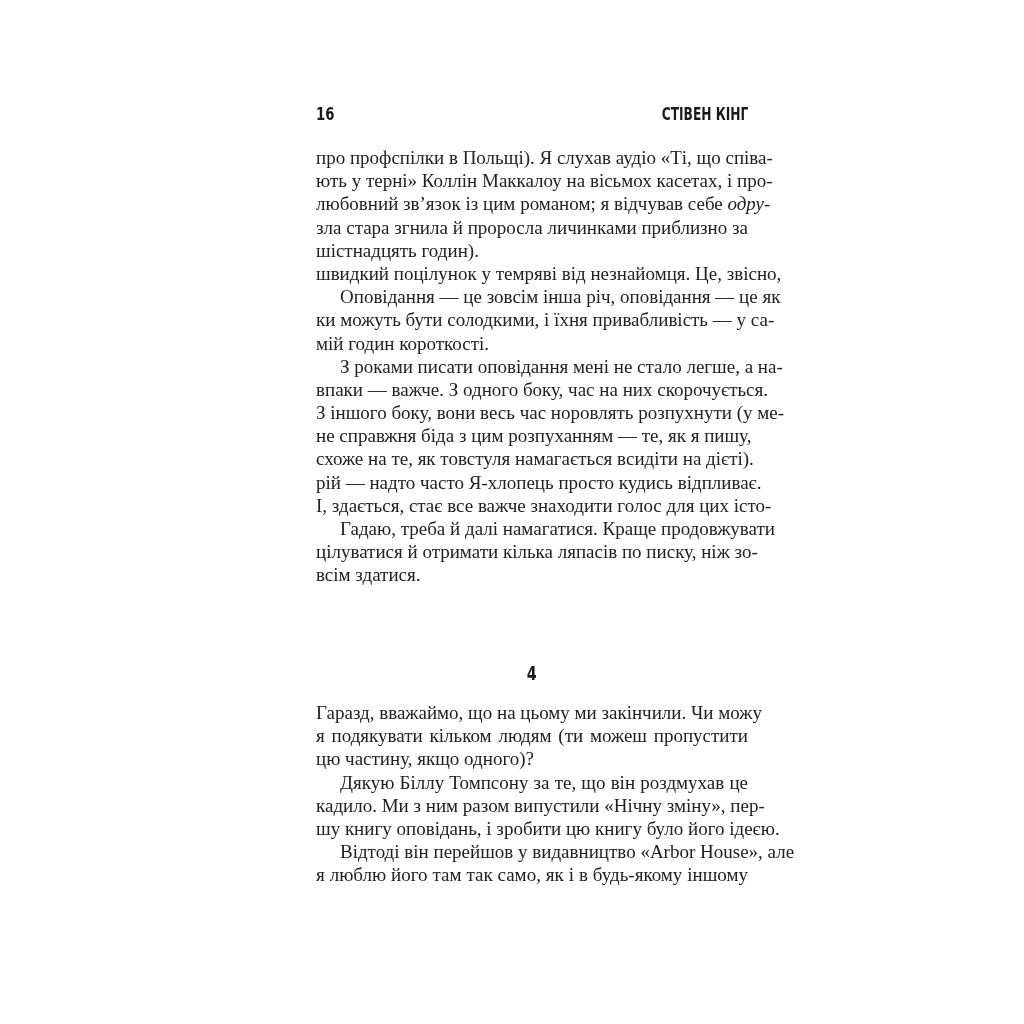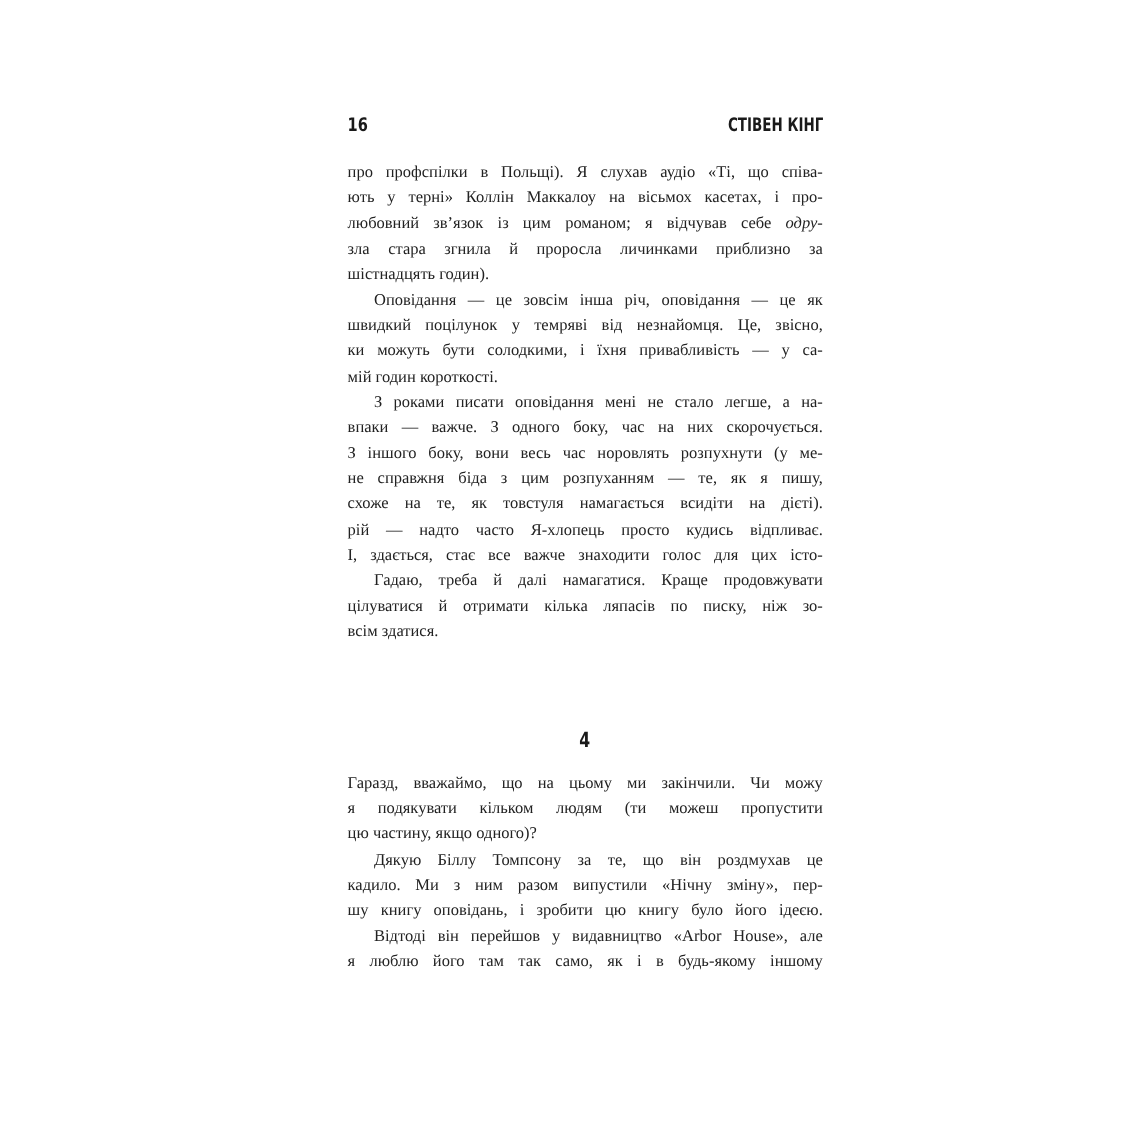--- a/index.html
+++ b/index.html
@@ -24,21 +24,21 @@
   .author {
     position: absolute; right: 0; top: 0;
     font-family: "DejaVu Sans", sans-serif; font-weight: bold;
     font-size: 17px; transform: scaleX(0.72); transform-origin: right center;
     color: #1a1a1a; white-space: nowrap;
   }
   .text {
     position: absolute; left: 316px; width: 432px;
   }
   .line {
-    height: 23.2px; line-height: 23.2px; font-size: 15px;
+    height: 23.2px; line-height: 23.2px; font-size: 19px;
     text-align: justify; text-align-last: justify; white-space: nowrap;
     display: block; overflow: visible;
   }
   .line.last { text-align-last: left; }
   .line.indent { text-indent: 24px; }
   em { font-style: italic; }
   .section-number {
     position: absolute; left: 316px; width: 432px; top: 662px;
     text-align: center;
     font-family: "DejaVu Sans", sans-serif; font-weight: bold; font-size: 19px;
@@ -54,22 +54,22 @@
     <div class="page-number">16</div>
     <div class="author">СТІВЕН КІНГ</div>
   </div>
 
   <div class="text" id="section-a" style="top:146px;">
       <div class="line">про профспілки в Польщі). Я слухав аудіо «Ті, що співа-</div>
       <div class="line">ють у терні» Коллін Маккалоу на вісьмох касетах, і про-</div>
       <div class="line"><span>любовний зв’язок із цим романом; я відчував себе </span><em>одру-</em></div>
       <div class="line">зла стара згнила й проросла личинками приблизно за</div>
       <div class="line last">шістнадцять годин).</div>
+      <div class="line">швидкий поцілунок у темряві від незнайомця. Це, звісно,</div>
       <div class="line indent">Оповідання — це зовсім інша річ, оповідання — це як</div>
-      <div class="line">швидкий поцілунок у темряві від незнайомця. Це, звісно,</div>
       <div class="line">ки можуть бути солодкими, і їхня привабливість — у са-</div>
       <div class="line last">мій годин короткості.</div>
       <div class="line indent">З роками писати оповідання мені не стало легше, а на-</div>
       <div class="line">впаки — важче. З одного боку, час на них скорочується.</div>
       <div class="line">З іншого боку, вони весь час норовлять розпухнути (у ме-</div>
       <div class="line">не справжня біда з цим розпуханням — те, як я пишу,</div>
       <div class="line">схоже на те, як товстуля намагається всидіти на дієті).</div>
       <div class="line">рій — надто часто Я-хлопець просто кудись відпливає.</div>
       <div class="line">І, здається, стає все важче знаходити голос для цих істо-</div>
       <div class="line indent">Гадаю, треба й далі намагатися. Краще продовжувати</div>

